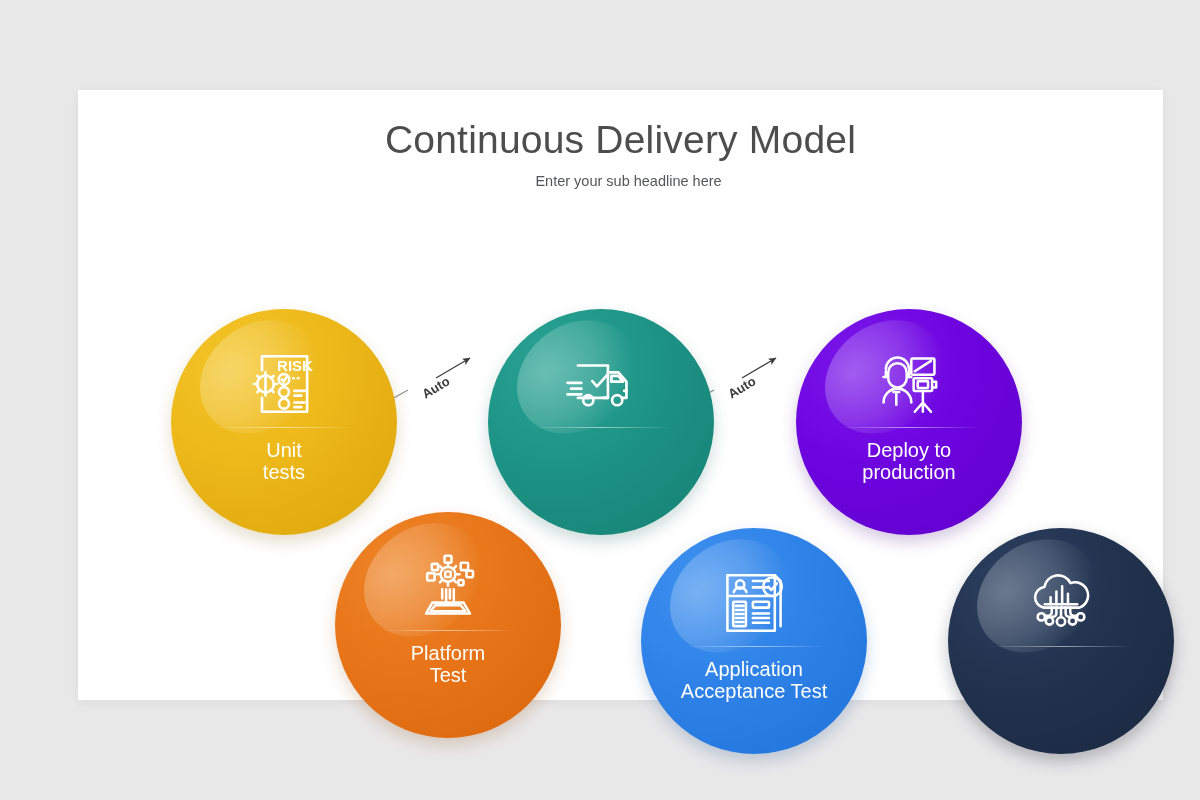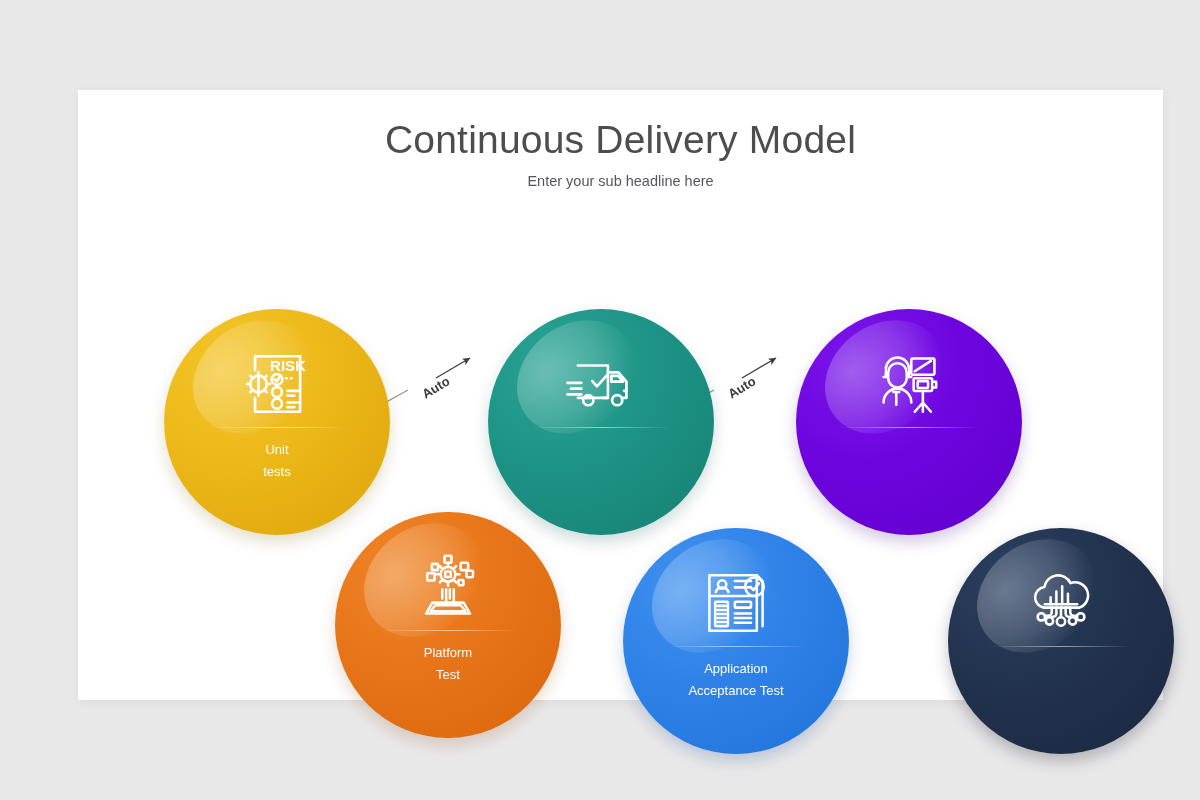--- a/index.html
+++ b/index.html
@@ -19,21 +19,21 @@
     box-shadow: 0 2px 10px rgba(0,0,0,0.055);
   }
 
   .page-title {
     position: absolute; left: 0; top: 28px; width: 100%;
     text-align: center;
     font-size: 39px; font-weight: 400;
     color: #4d4d4d; letter-spacing: 0.2px;
   }
   .page-subtitle {
-    position: absolute; left: 0; top: 83px; width: 100%;
+    position: absolute; left: 8px; top: 83px; width: 100%;
     text-align: center;
     font-size: 14.5px; font-weight: 400;
     color: #55565a;
   }
 
   
   .node {
     position: absolute;
     border-radius: 50%;
     overflow: hidden;
@@ -65,44 +65,44 @@
     width: 62%; height: 1px;
     background: linear-gradient(to right,
       rgba(255,255,255,0) 0%, rgba(255,255,255,0.55) 50%, rgba(255,255,255,0) 100%);
   }
   .node .node-label {
     position: relative; z-index: 2;
     margin-top: 11px;
     width: 86%;
     text-align: center;
     color: #ffffff;
-    font-size: 13px;
+    font-size: 20px;
     line-height: 22px;
     font-weight: 400;
     white-space: pre-line;
   }
 
   
   #node-unit-tests {
-    left: 86px; top: 219px; width: 226px; height: 226px;
+    left: 93px; top: 219px; width: 226px; height: 226px;
     background: radial-gradient(circle at 30% 24%, #f3c527 0%, #edb81a 42%, #dca40b 100%);
     box-shadow: 0 7px 16px rgba(120,90,0,0.20);
   }
   #node-platform-test {
     left: 257px; top: 422px; width: 226px; height: 226px;
     background: radial-gradient(circle at 30% 24%, #ee8527 0%, #e87519 42%, #d9660b 100%);
     box-shadow: 0 7px 16px rgba(140,70,0,0.20);
   }
   #node-delivery-staging {
     left: 410px; top: 219px; width: 226px; height: 226px;
     background: radial-gradient(circle at 30% 24%, #2aa394 0%, #1d9486 42%, #168073 100%);
     box-shadow: 0 7px 16px rgba(0,80,70,0.20);
   }
   #node-application-acceptance {
-    left: 545px; top: 438px; width: 226px; height: 226px;
+    left: 563px; top: 438px; width: 226px; height: 226px;
     background: radial-gradient(circle at 30% 24%, #3f90ef 0%, #2f83e8 42%, #1f72d8 100%);
     box-shadow: 0 7px 16px rgba(0,60,130,0.20);
   }
   #node-deploy-production {
     left: 718px; top: 219px; width: 226px; height: 226px;
     background: radial-gradient(circle at 30% 24%, #7a18ea 0%, #6e05e0 42%, #5f00c9 100%);
     box-shadow: 0 7px 16px rgba(60,0,120,0.22);
   }
   #node-post-deploy-test {
     left: 870px; top: 438px; width: 226px; height: 226px;
@@ -259,20 +259,22 @@
           <rect x="34" y="10" width="20" height="14" rx="1"></rect>
           <path d="M37 21 L51 12"></path>
           <rect x="36" y="27" width="16" height="11" rx="1.2"></rect>
           <rect x="39.5" y="29.5" width="9" height="6" rx="0.8"></rect>
           <path d="M52 30 h3.5 v5 H52"></path>
           <path d="M44 38 V48 M44 48 L37 56 M44 48 L51 56 M44 48 L44 56"></path>
           <path d="M21 39 V50 M18.5 39 h5"></path>
         </svg>
       </div>
       <div class="divider"></div>
+      <div class="node-label">Deploy to
+production</div>
     </div>
 
     <div class="node" id="node-post-deploy-test">
       <div class="sheen"></div>
       <div class="icon-wrap">
         <svg viewBox="0 0 64 64" fill="none" stroke="#fff" stroke-width="2.2" stroke-linecap="round" stroke-linejoin="round">
           <path d="M17 36 a9 9 0 0 1 0.6 -17.8 a12 12 0 0 1 22.6 -3.4 a9.5 9.5 0 0 1 7.8 21.2 Z"></path>
           <path d="M18 33 H46"></path>
           <path d="M23 33 V27 M28 33 V22 M33 33 V17.5 M38 33 V24"></path>
           <path d="M32 36 V44"></path>

